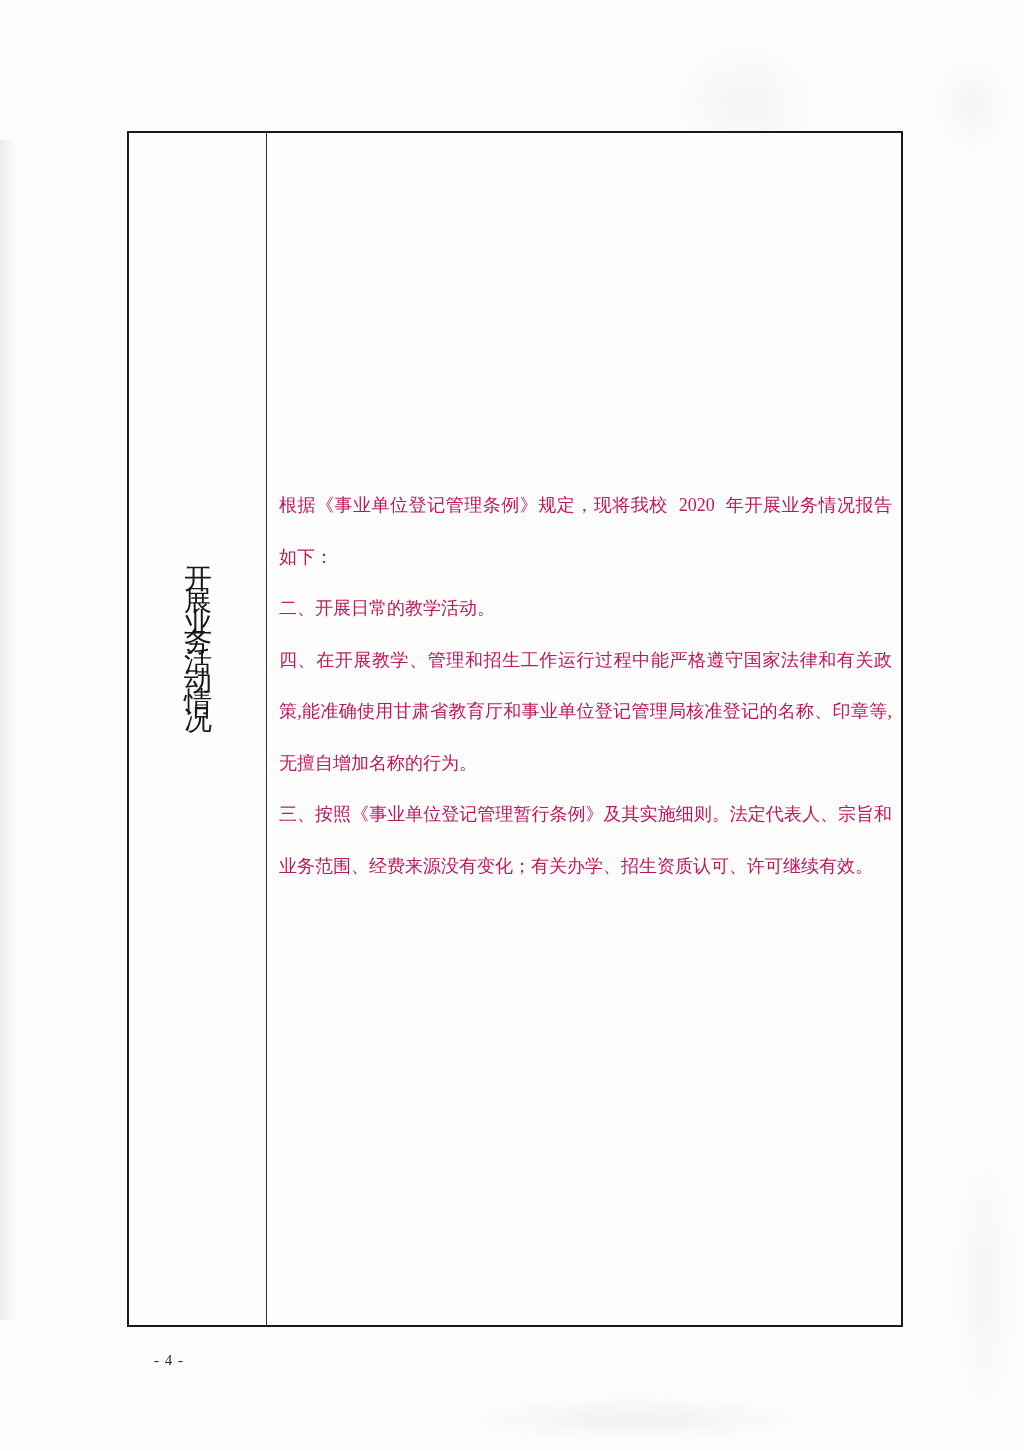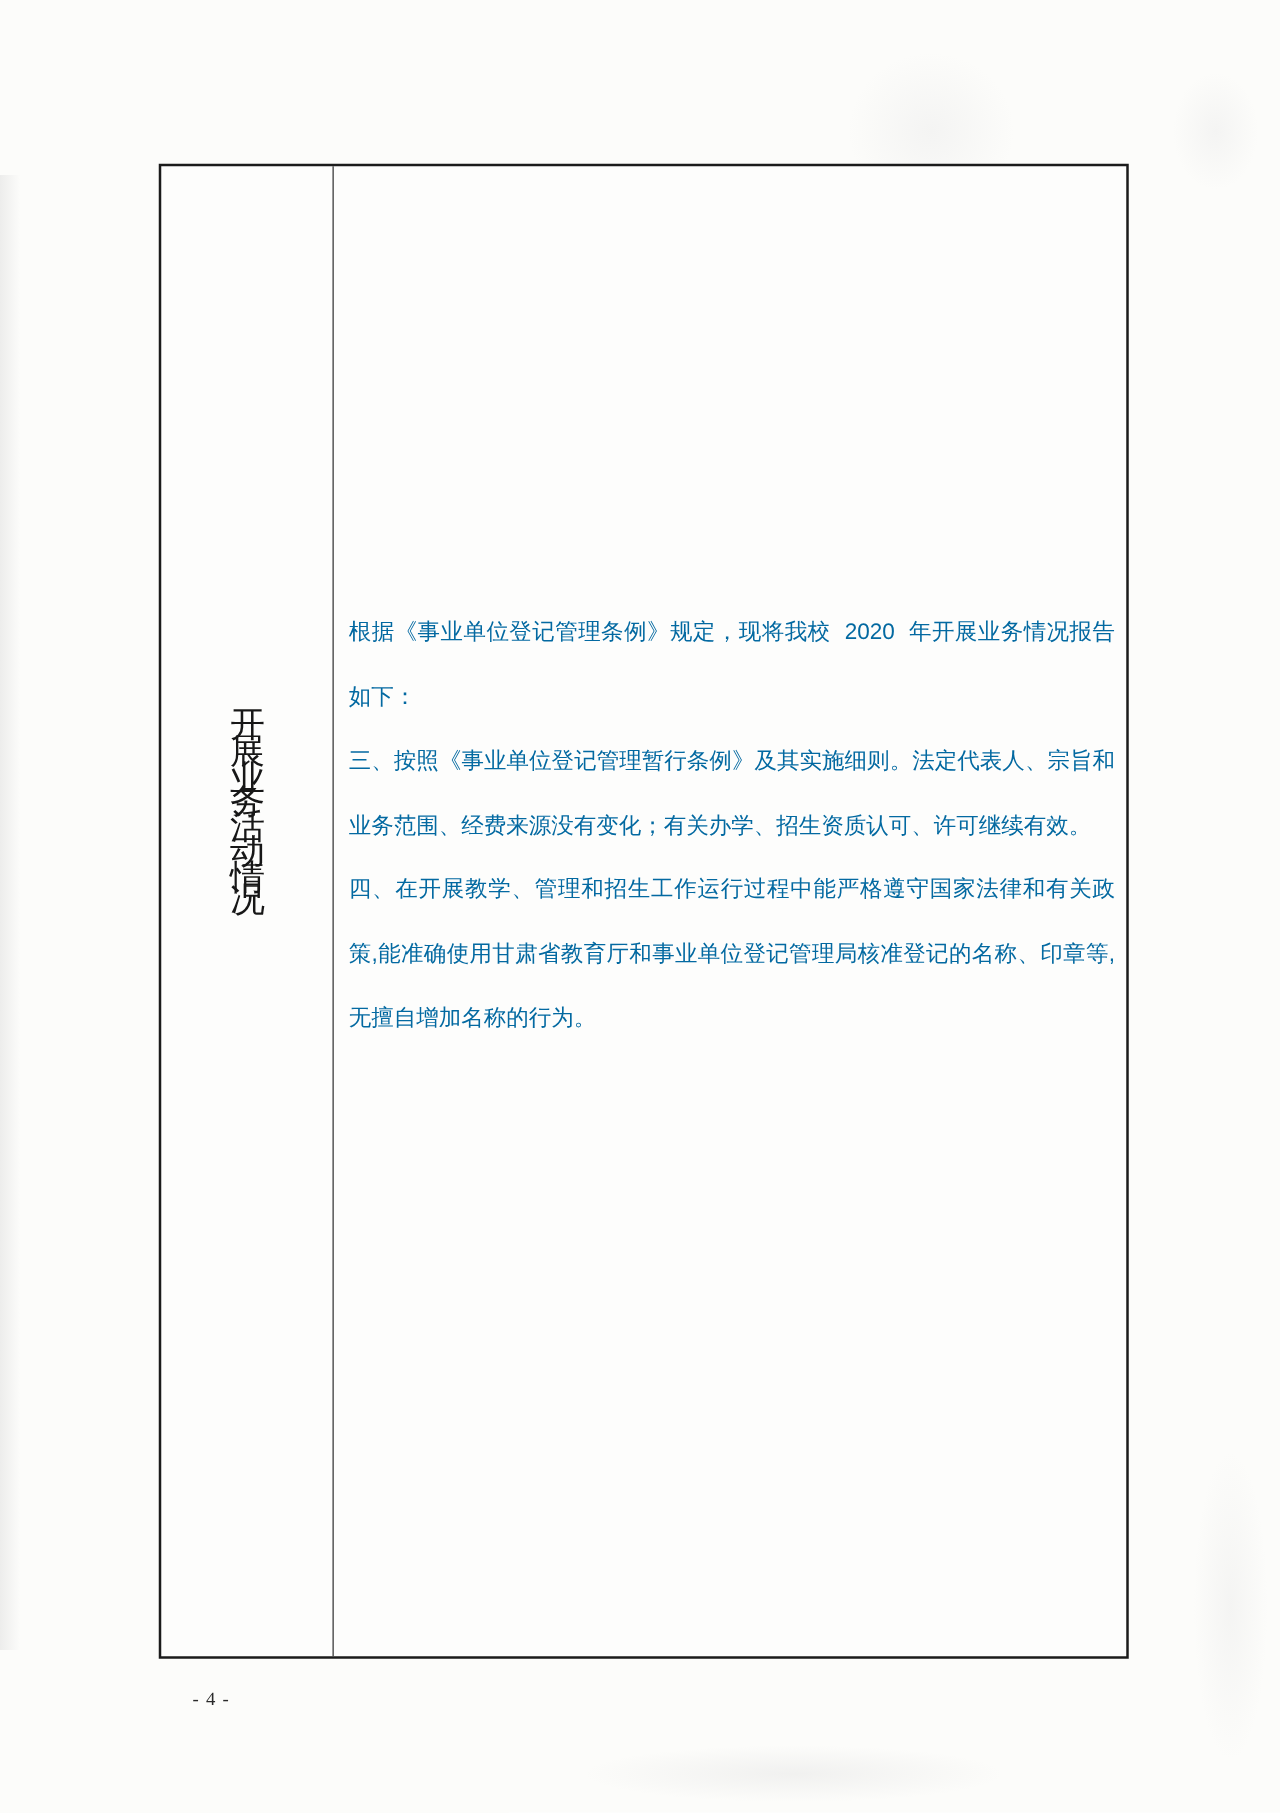--- a/index.html
+++ b/index.html
@@ -66,24 +66,25 @@
 
   
   .cell-right {
     flex: 1;
     padding: 347px 9px 0 12px;
   }
   .cell-right p {
     margin: 0;
     font-size: 18px;
     line-height: 51.5px;
-    color: #0369a1;
+    color: #be185d;
     text-align: justify;
     text-justify: inter-ideograph;
     word-spacing: 6px;
+    font-family: Liberation Serif, serif;
   }
 
   
   .pageno {
     position: absolute;
     left: 154px;
     top: 1352px;
     font-family: "Liberation Serif", "DejaVu Serif", serif;
     font-size: 15px;
     letter-spacing: 1px;
@@ -102,20 +103,21 @@
   <div class="smudge s5"></div>
   <div class="smudge s6"></div>
   <div class="smudge s7"></div>
 
   <div class="report-table">
     <div class="cell-left">
       <div class="vtext">开展业务活动情况</div>
     </div>
     <div class="cell-right">
       <p>根据《事业单位登记管理条例》规定，现将我校 2020 年开展业务情况报告如下：</p>
+      <p>二、开展日常的教学活动。</p>
+      <p>四、在开展教学、管理和招生工作运行过程中能严格遵守国家法律和有关政策,能准确使用甘肃省教育厅和事业单位登记管理局核准登记的名称、印章等,无擅自增加名称的行为。</p>
       <p>三、按照《事业单位登记管理暂行条例》及其实施细则。法定代表人、宗旨和业务范围、经费来源没有变化；有关办学、招生资质认可、许可继续有效。</p>
-      <p>四、在开展教学、管理和招生工作运行过程中能严格遵守国家法律和有关政策,能准确使用甘肃省教育厅和事业单位登记管理局核准登记的名称、印章等,无擅自增加名称的行为。</p>
     </div>
   </div>
 
   <div class="pageno">- 4 -</div>
 
 </div>
 
 </body></html>

